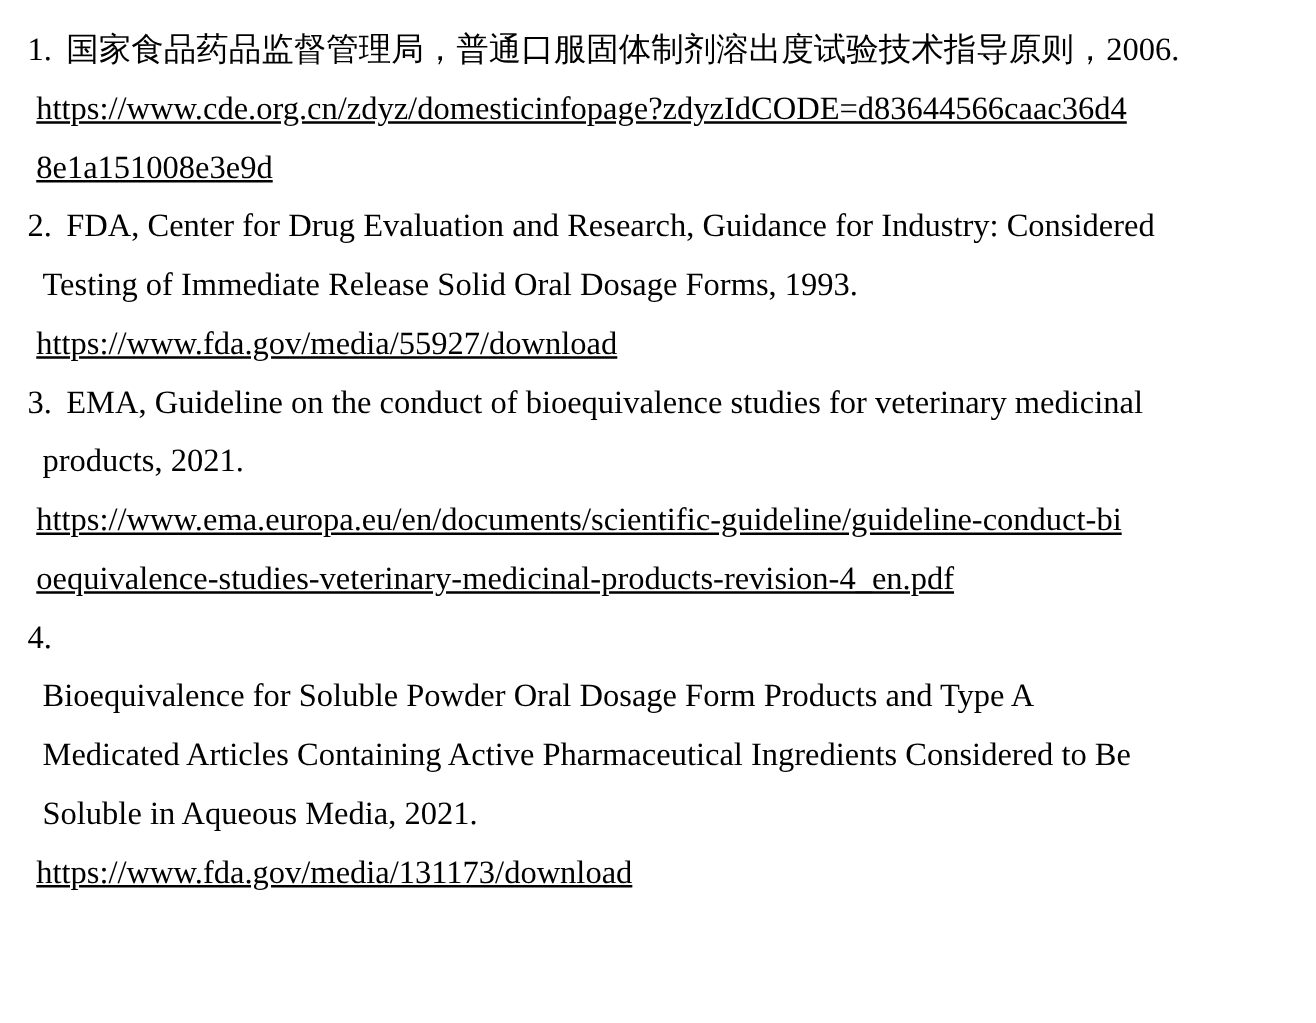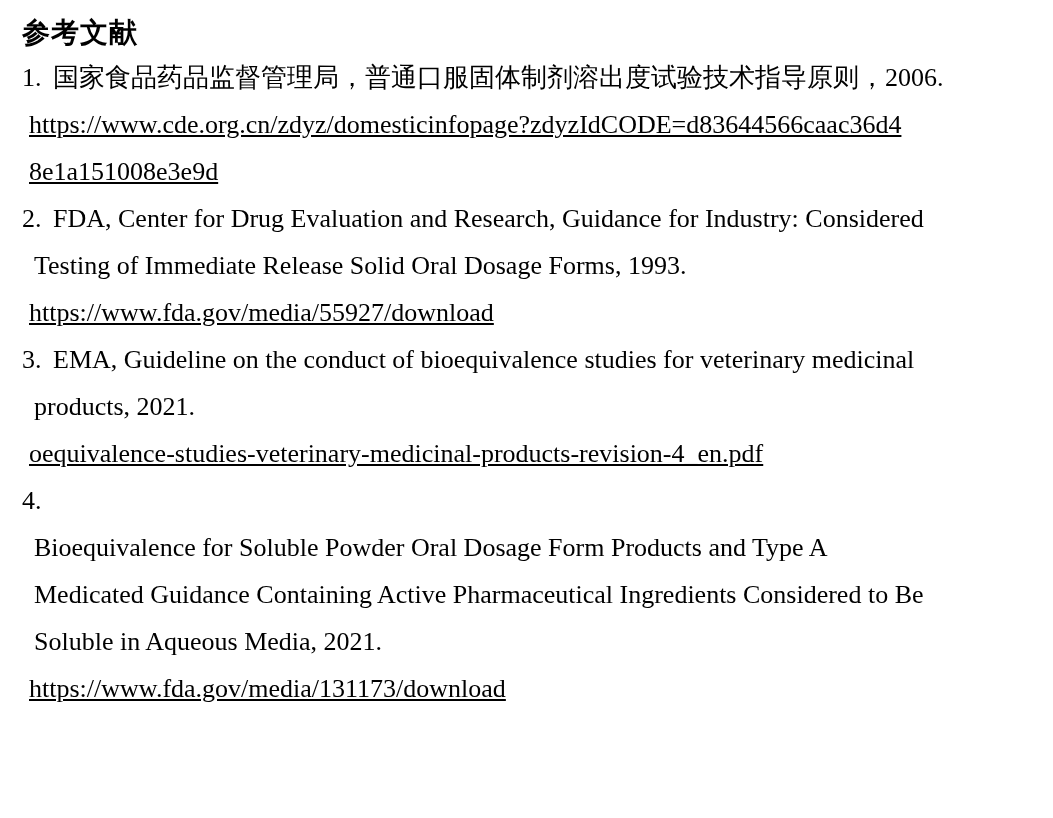--- a/index.html
+++ b/index.html
@@ -53,21 +53,20 @@
   }
   .ref-line.url {
     padding-left: 7px;
     text-decoration: underline;
   }
 </style>
 </head>
 <body>
 
 <div class="page">
-  <h1 class="doc-title">参考文献</h1>
   <div class="ref-list">
       <div class="ref-item">
         <div class="ref-line first">
           <span class="ref-num">1.</span>
           <span>国家食品药品监督管理局，普通口服固体制剂溶出度试验技术指导原则，2006.</span>
         </div>
         <div class="ref-line url">https://www.cde.org.cn/zdyz/domesticinfopage?zdyzIdCODE=d83644566caac36d4</div>
         <div class="ref-line url">8e1a151008e3e9d</div>
       </div>
       <div class="ref-item">
@@ -77,25 +76,26 @@
         </div>
         <div class="ref-line cont">Testing of Immediate Release Solid Oral Dosage Forms, 1993.</div>
         <div class="ref-line url">https://www.fda.gov/media/55927/download</div>
       </div>
       <div class="ref-item">
         <div class="ref-line first">
           <span class="ref-num">3.</span>
           <span>EMA, Guideline on the conduct of bioequivalence studies for veterinary medicinal</span>
         </div>
         <div class="ref-line cont">products, 2021.</div>
+        <div class="ref-line url">https://www.ema.europa.eu/en/documents/scientific-guideline/guideline-conduct-bi</div>
         <div class="ref-line url">oequivalence-studies-veterinary-medicinal-products-revision-4_en.pdf</div>
       </div>
       <div class="ref-item">
         <div class="ref-line first">
           <span class="ref-num">4.</span>
         </div>
         <div class="ref-line cont">Bioequivalence for Soluble Powder Oral Dosage Form Products and Type A</div>
-        <div class="ref-line cont">Medicated Guidance Containing Active Pharmaceutical Ingredients Considered to Be</div>
+        <div class="ref-line cont">Medicated Articles Containing Active Pharmaceutical Ingredients Considered to Be</div>
         <div class="ref-line cont">Soluble in Aqueous Media, 2021.</div>
         <div class="ref-line url">https://www.fda.gov/media/131173/download</div>
       </div>
     </div>
 </div>
 
 </body></html>

